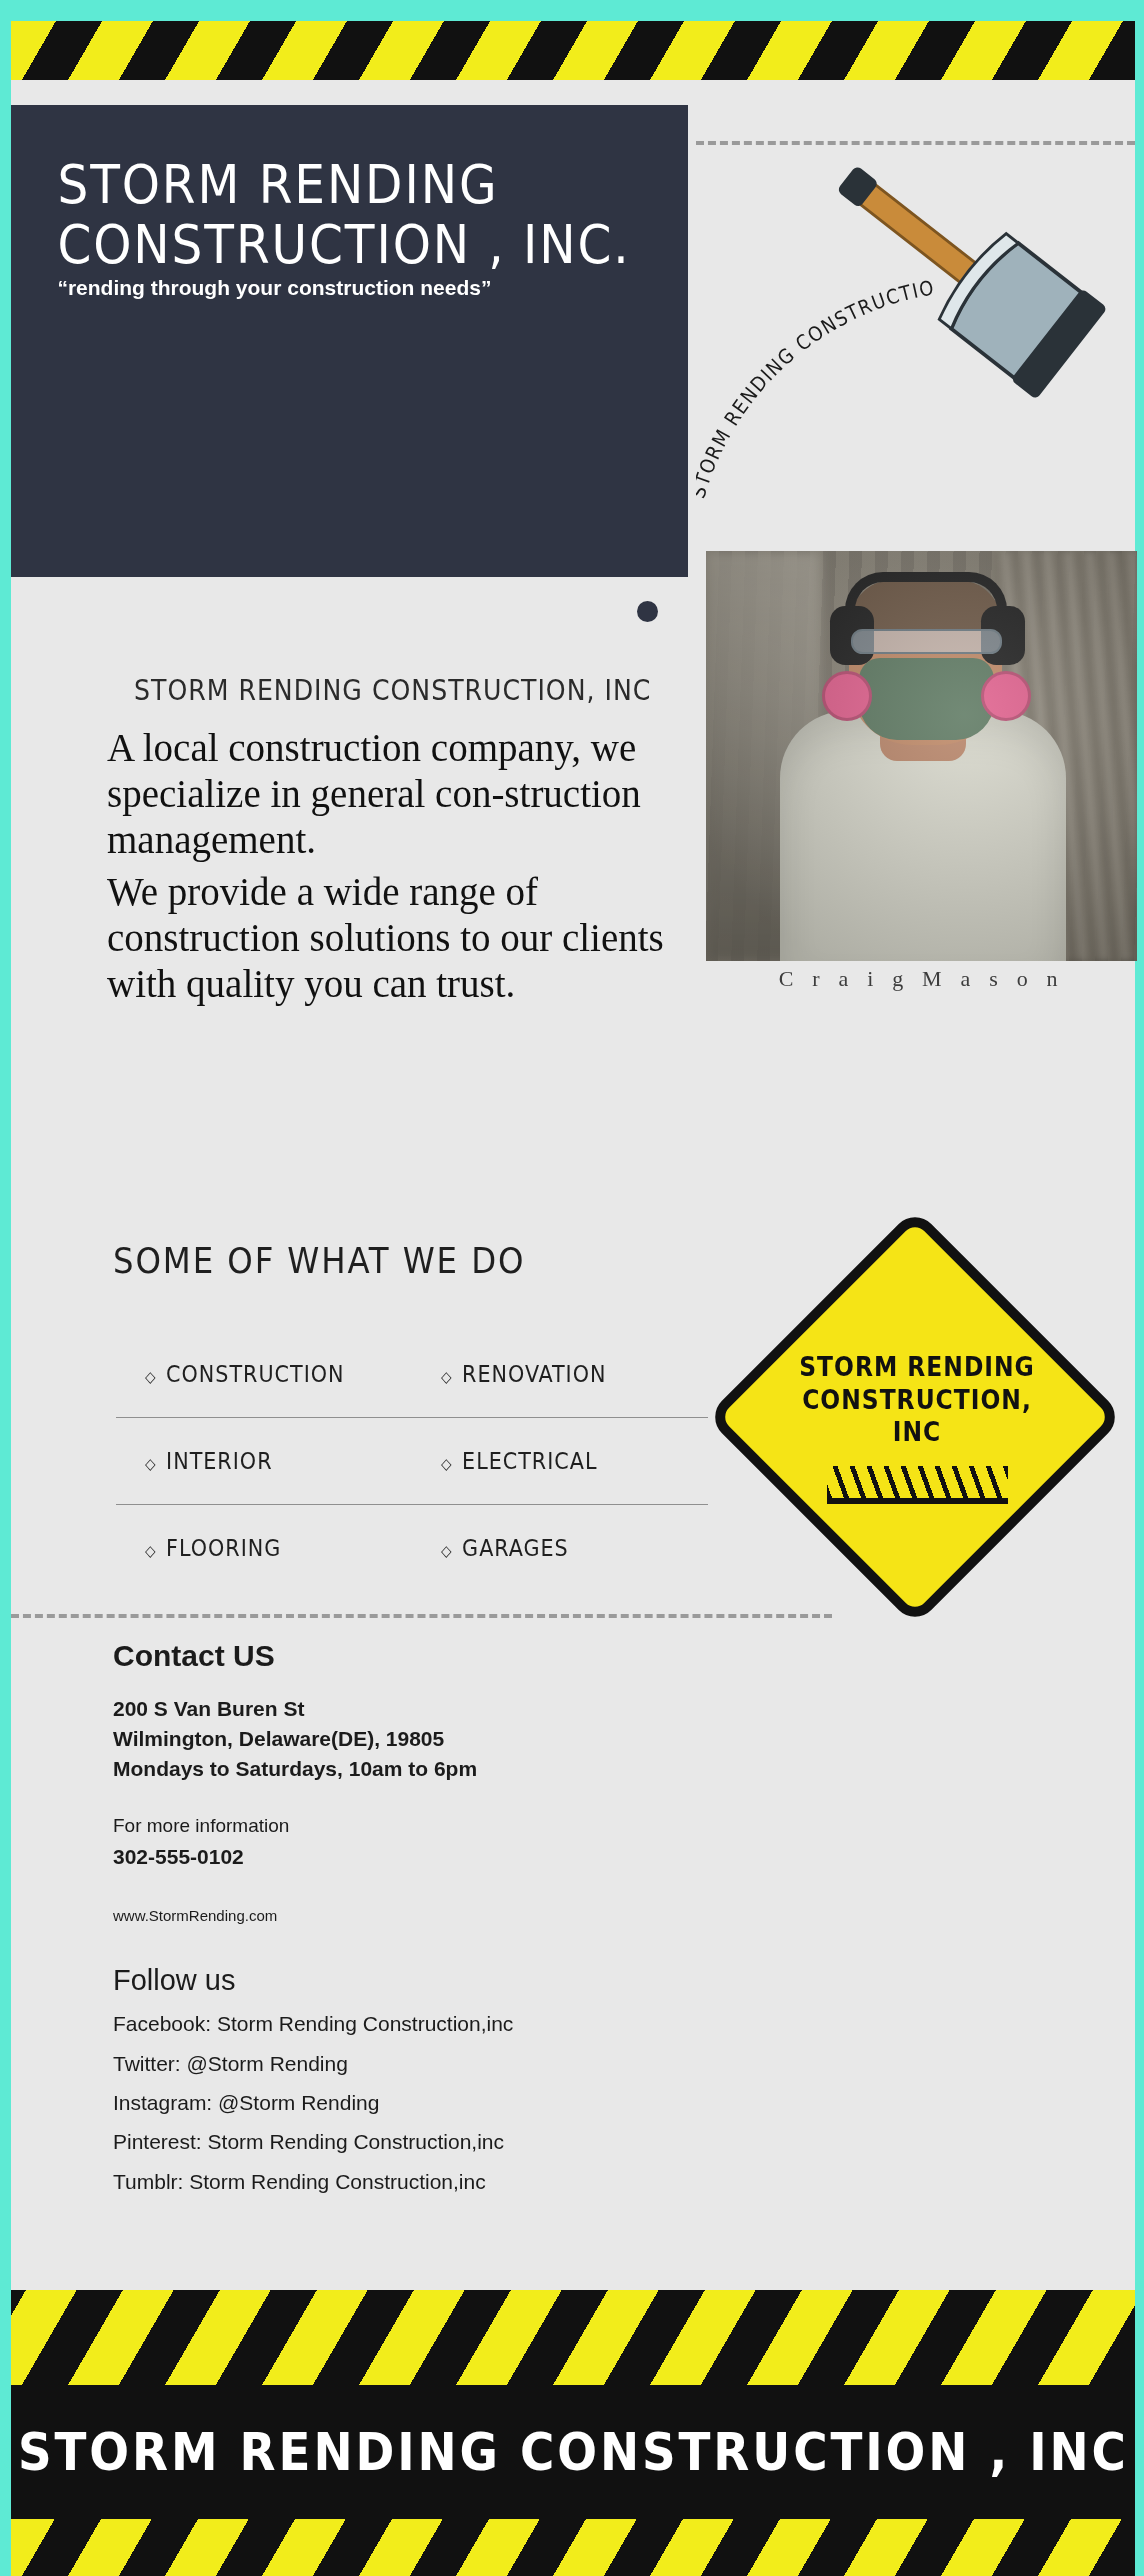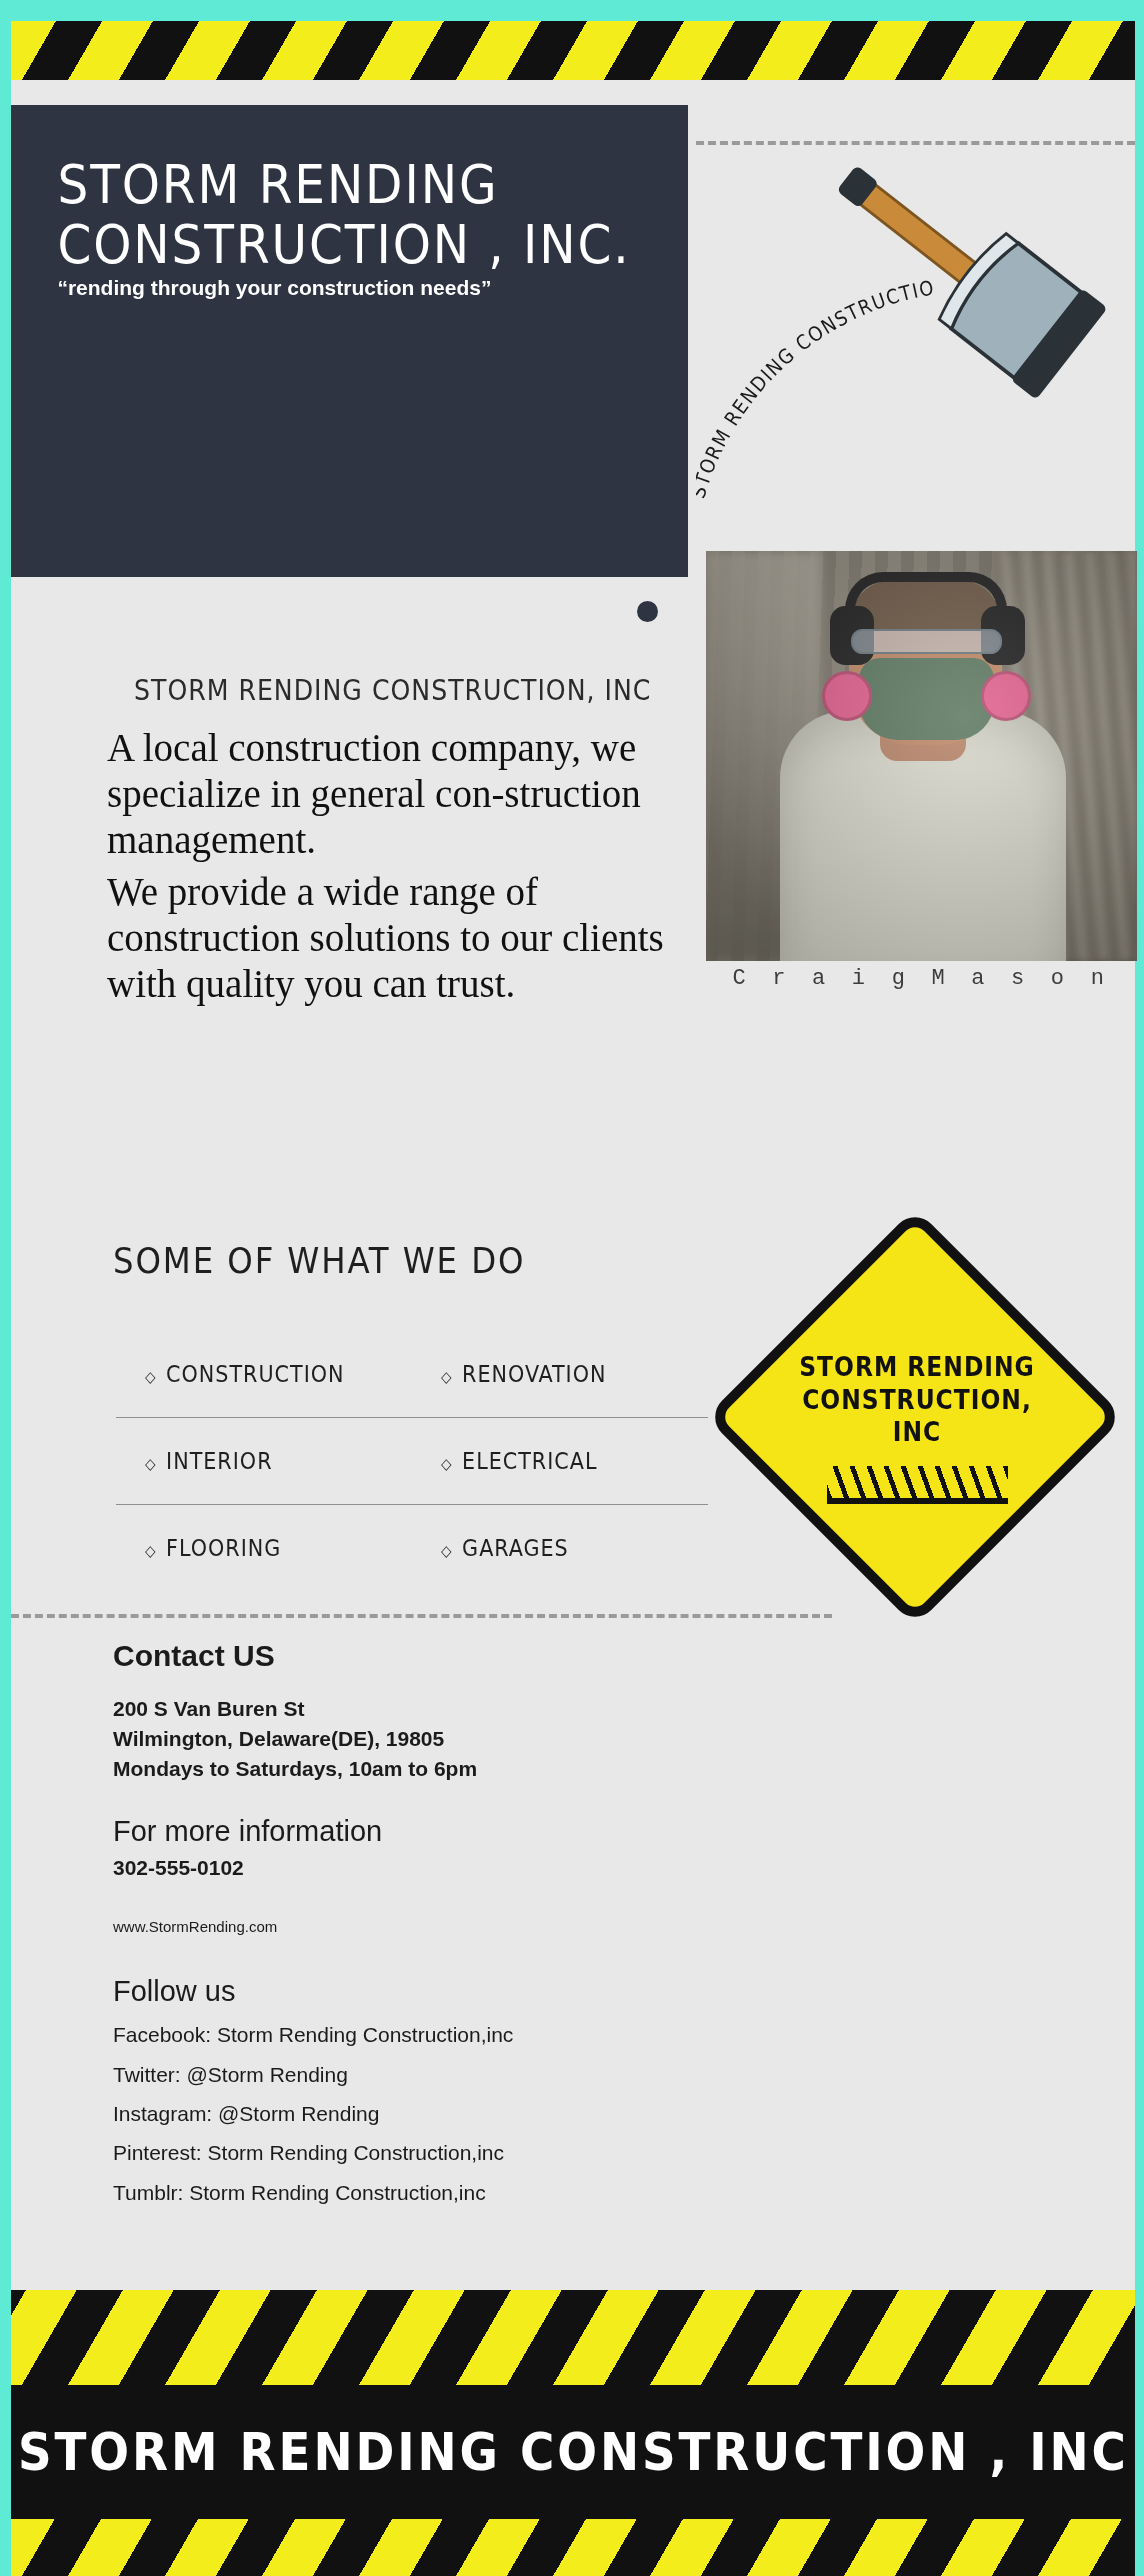--- a/index.html
+++ b/index.html
@@ -278,21 +278,21 @@
 
   #photo-caption {
     position: absolute;
     left: 706px;
     top: 966px;
     width: 431px;
     text-align: center;
     font-size: 22px;
     letter-spacing: 6.7px;
     color: #3d3d3d;
-    font-family: Liberation Mono, monospace;
+    font-family: Liberation Serif, serif;
   }
 
   
   #accent-dot {
     position: absolute;
     left: 637px;
     top: 601px;
     width: 21px;
     height: 21px;
     background: #2f3443;
@@ -420,21 +420,21 @@
     margin-bottom: 21px;
   }
   .addr-line {
     font-size: 21px;
     font-weight: 700;
     line-height: 1.42;
     color: #1b1b1b;
   }
   #more-info-title {
     margin-top: 32px;
-    font-size: 29px;
+    font-size: 19px;
     color: #1b1b1b;
   }
   #phone {
     margin-top: 7.6px;
     font-size: 21px;
     font-weight: 700;
     color: #1b1b1b;
   }
   #website {
     margin-top: 38px;

